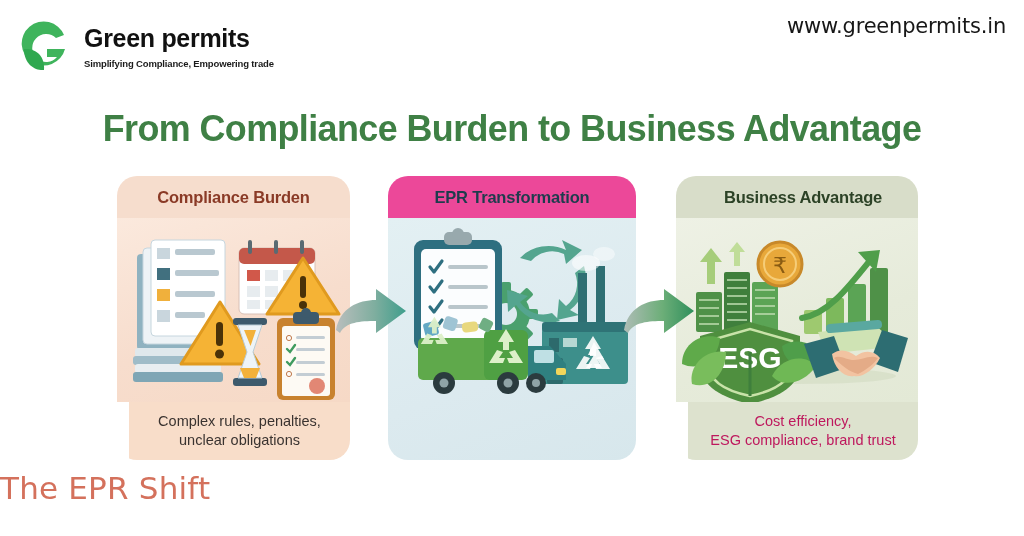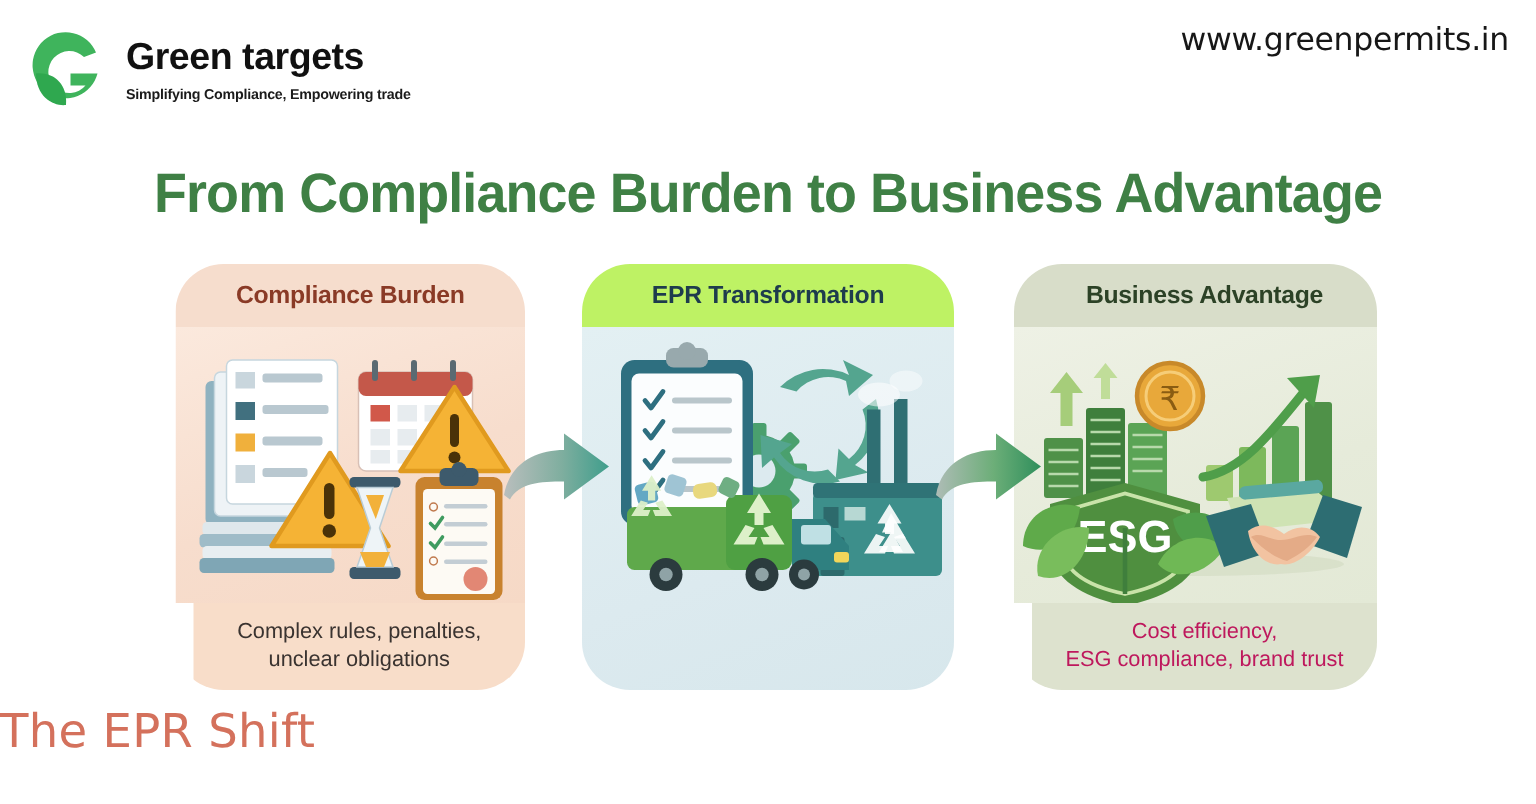--- a/index.html
+++ b/index.html
@@ -45,21 +45,21 @@
     transform:scaleX(0.97);
     font-family:"Liberation Sans", sans-serif;
   }
 
   
   #panels {
     position:absolute; left:0; top:176px; width:1024px; height:284px;
   }
   .panel {
     position:absolute; top:0; width:235px; height:284px;
-    border-radius:32px; overflow:hidden;
+    border-radius:20px; overflow:hidden;
     display:flex; flex-direction:column;
   }
   #panel-1 { left:117px; width:233px; }
   #panel-2 { left:388px; width:248px; }
   #panel-3 { left:676px; width:242px; }
 
   .panel-header {
     height:42px; flex:0 0 42px;
     display:flex; align-items:center; justify-content:center;
     font-size:16.5px; font-weight:bold; letter-spacing:-0.2px;
@@ -71,21 +71,21 @@
     justify-content:center;
     font-size:14.5px; line-height:19px; text-align:center;
     color:#2f3437; padding:0 8px;margin-left:12px;
   }
 
   
   #panel-1 .panel-header { background:#f6ddcd; color:#8a3a26; }
   #panel-1 .panel-art { background:linear-gradient(160deg,#fbe9dd 0%,#f7ddcd 55%,#f6d9c6 100%); }
   #panel-1 .panel-footer { background:#f8ddc9; color:#3a3330; }
   
-  #panel-2 .panel-header { background:#bef264; color:#1e3c4d; }
+  #panel-2 .panel-header { background:#ec4899; color:#1e3c4d; }
   #panel-2 .panel-art { background:linear-gradient(160deg,#e3f0f3 0%,#dceaef 60%,#d7e7ec 100%); }
   #panel-2 .panel-footer { background:#d6e9ee; color:#29363d; }
   
   #panel-3 .panel-header { background:#d8ddc9; color:#2c4226;padding-left:12px; }
   #panel-3 .panel-art { background:linear-gradient(160deg,#eef1e5 0%,#e6ebda 60%,#e3e9d6 100%); }
   #panel-3 .panel-footer { background:#dde2ce; color:#be185d; }
 
   
   .flow-arrow { position:absolute; top:286px; width:74px; height:52px; }
   #arrow-1 { left:334px; }
@@ -107,21 +107,21 @@
 <div id="header">
 
   <div id="logo-mark">
     <svg width="62" height="62" viewBox="0 0 62 62">
       <path d="M50 22 A22 22 0 1 0 51 36 L33 36 L33 44 L43 44 A14 14 0 1 1 42 25 Z" fill="#3fb45c"></path>
       <path d="M10 36 C10 52 22 58 30 57 C31 43 22 35 10 36 Z" fill="#2fa84f"></path>
     </svg>
   </div>
 
   <div id="logo-text-wrap">
-    <div id="logo-name">Green targets</div>
+    <div id="logo-name">Green permits</div>
     <div id="logo-tagline">Simplifying Compliance, Empowering trade</div>
   </div>
 
   <div id="site-url">www.greenpermits.in</div>
 </div>
 
 <div id="main-title">From Compliance Burden to Business Advantage</div>
 
 <div id="panels">
 

